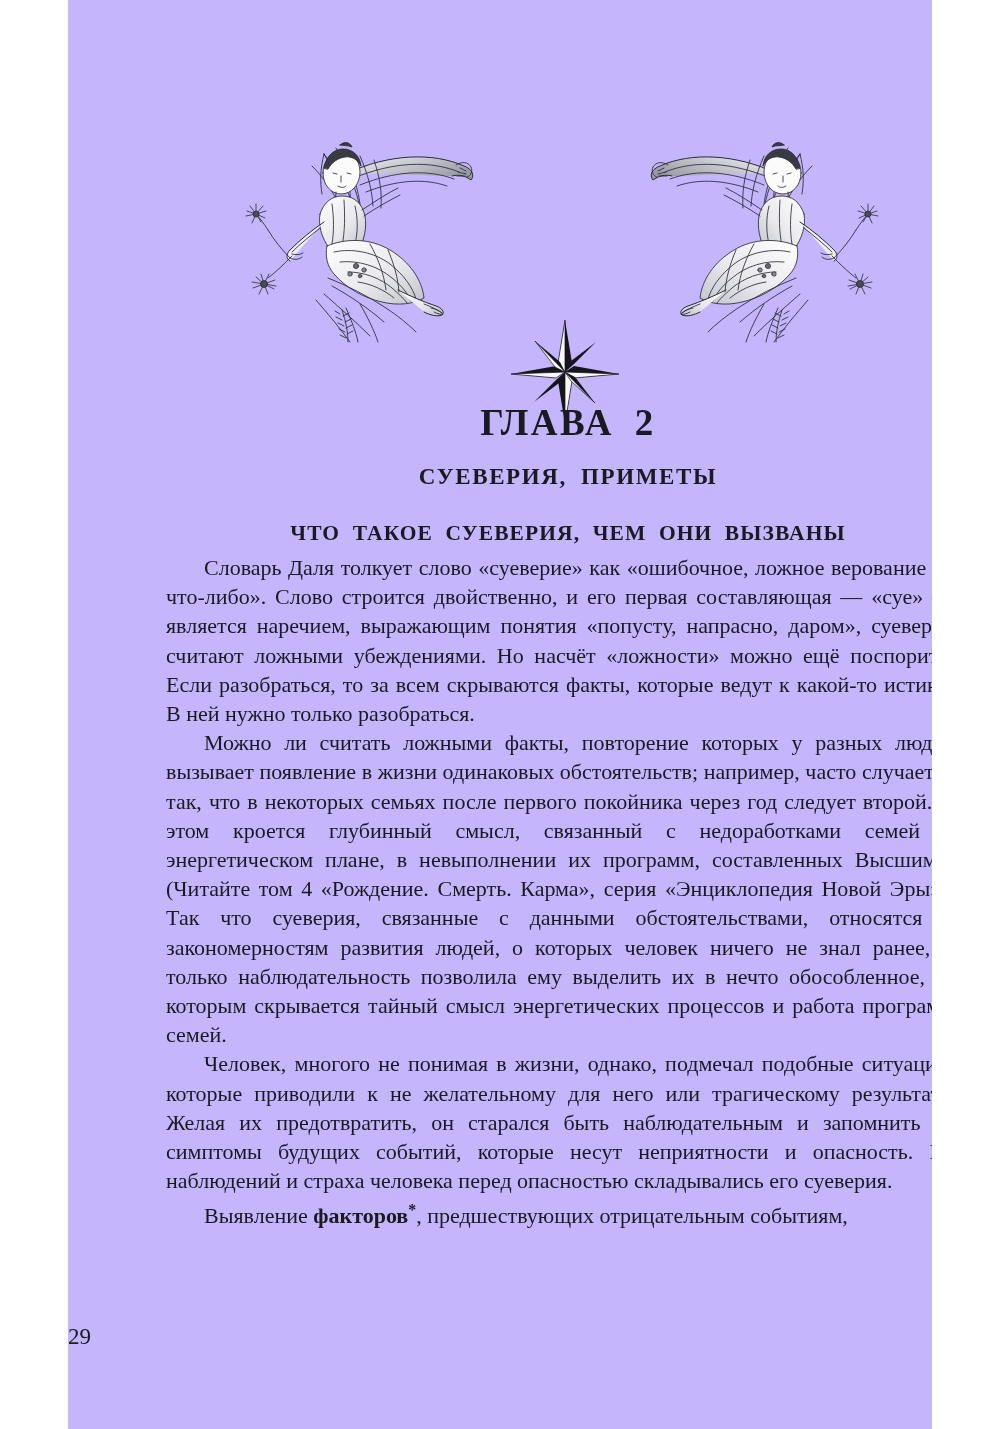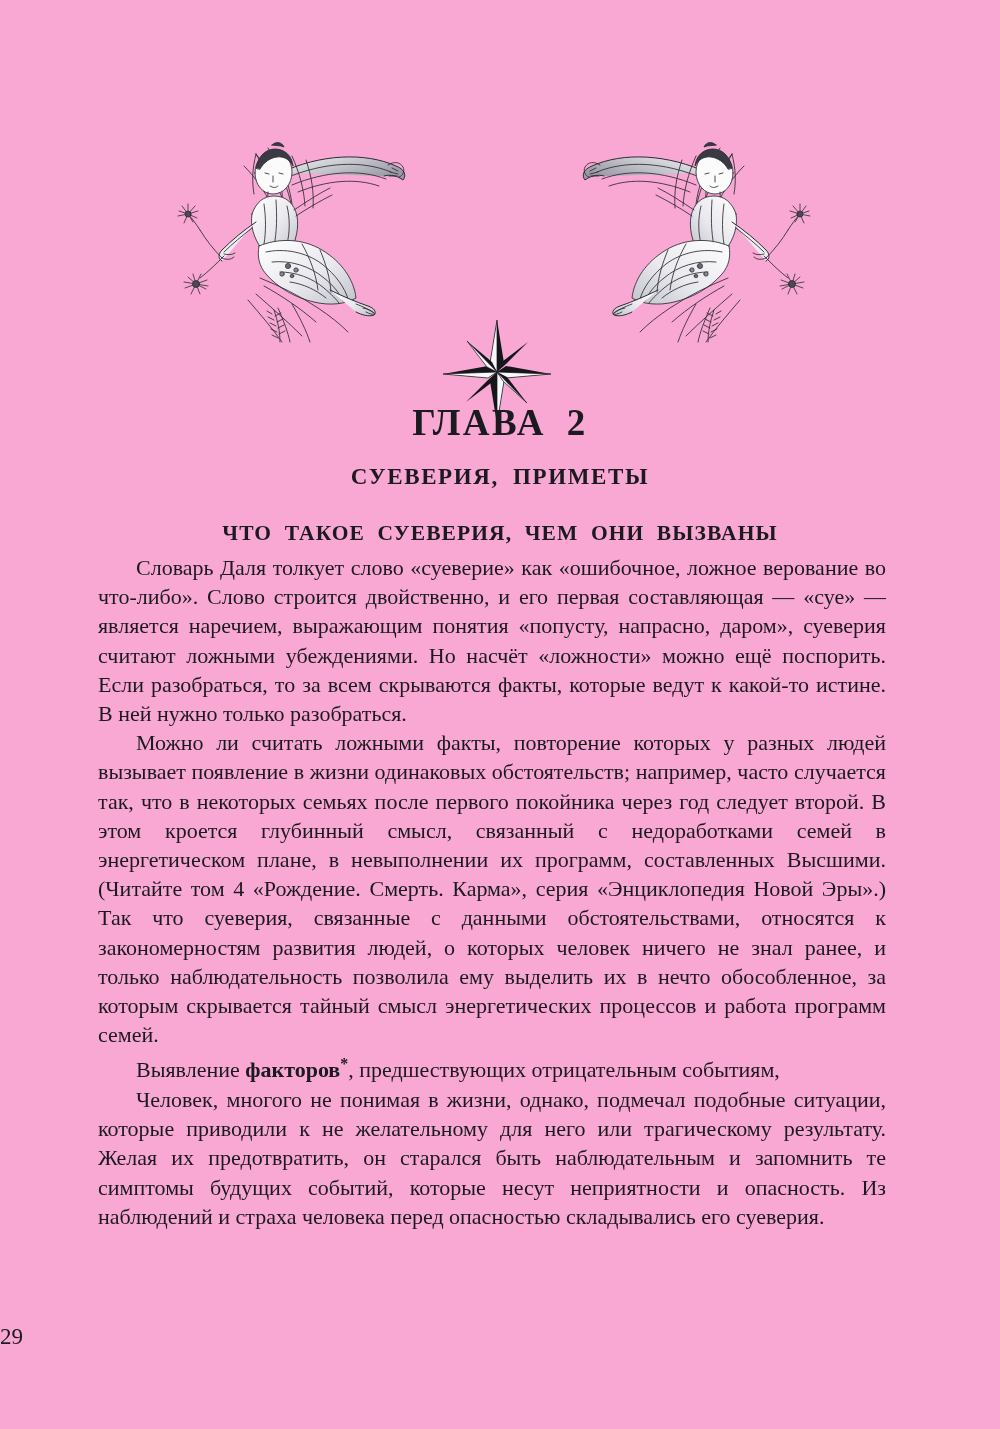--- a/index.html
+++ b/index.html
@@ -3,24 +3,24 @@
 <meta charset="utf-8">
 <title>Page 29</title>
 <style>
   html, body {
     margin: 0;
     padding: 0;
     background: #ffffff;
   }
   .page {
     position: relative;
-    width: 1000px;
+    width: 864px;
     height: 1429px;
     margin: 0 auto;
-    background: #f9a8d4;
+    background: #c4b5fd;
     overflow: hidden;
     font-family: "Liberation Serif", "DejaVu Serif", serif;
     color: #1a1a20;
   }
 
   
   .ornament-band {
     position: absolute;
     top: 118px;
     left: 0;
@@ -345,19 +345,19 @@
 
   <h1 class="chapter-title">ГЛАВА  2</h1>
 
   <h2 class="chapter-subtitle">СУЕВЕРИЯ,  ПРИМЕТЫ</h2>
 
   <h3 class="section-heading">ЧТО  ТАКОЕ  СУЕВЕРИЯ,  ЧЕМ  ОНИ  ВЫЗВАНЫ</h3>
 
   <div class="body-column">
     <p>Словарь Даля толкует слово «суеверие» как «ошибочное, ложное верование во что-либо». Слово строится двойственно, и его первая составляющая — «суе» — является наречием, выражающим понятия «попусту, напрасно, даром», суеверия считают ложными убеждениями. Но насчёт «ложности» можно ещё поспорить. Если разобраться, то за всем скрываются факты, которые ведут к какой-то истине. В ней нужно только разобраться.</p>
     <p>Можно ли считать ложными факты, повторение которых у разных людей вызывает появление в жизни одинаковых обстоятельств; например, часто случается так, что в некоторых семьях после первого покойника через год следует второй. В этом кроется глубинный смысл, связанный с недоработками семей в энергетическом плане, в невыполнении их программ, составленных Высшими. (Читайте том 4 «Рождение. Смерть. Карма», серия «Энциклопедия Новой Эры».) Так что суеверия, связанные с данными обстоятельствами, относятся к закономерностям развития людей, о которых человек ничего не знал ранее, и только наблюдательность позволила ему выделить их в нечто обособленное, за которым скрывается тайный смысл энергетических процессов и работа программ семей.</p>
+    <p>Человек, многого не понимая в жизни, однако, подмечал подобные ситуации, которые приводили к не желательному для него или трагическому результату. Желая их предотвратить, он старался быть наблюдательным и запомнить те симптомы будущих событий, которые несут неприятности и опасность. Из наблюдений и страха человека перед опасностью складывались его суеверия.</p>
     <p><span>Выявление </span><span class="bold-term">факторов</span><span class="footnote-marker">*</span><span>, предшествующих отрицательным событиям,</span></p>
-    <p>Человек, многого не понимая в жизни, однако, подмечал подобные ситуации, которые приводили к не желательному для него или трагическому результату. Желая их предотвратить, он старался быть наблюдательным и запомнить те симптомы будущих событий, которые несут неприятности и опасность. Из наблюдений и страха человека перед опасностью складывались его суеверия.</p>
   </div>
 
   <div class="page-number">29</div>
 
 </div>
 
 </body></html>

